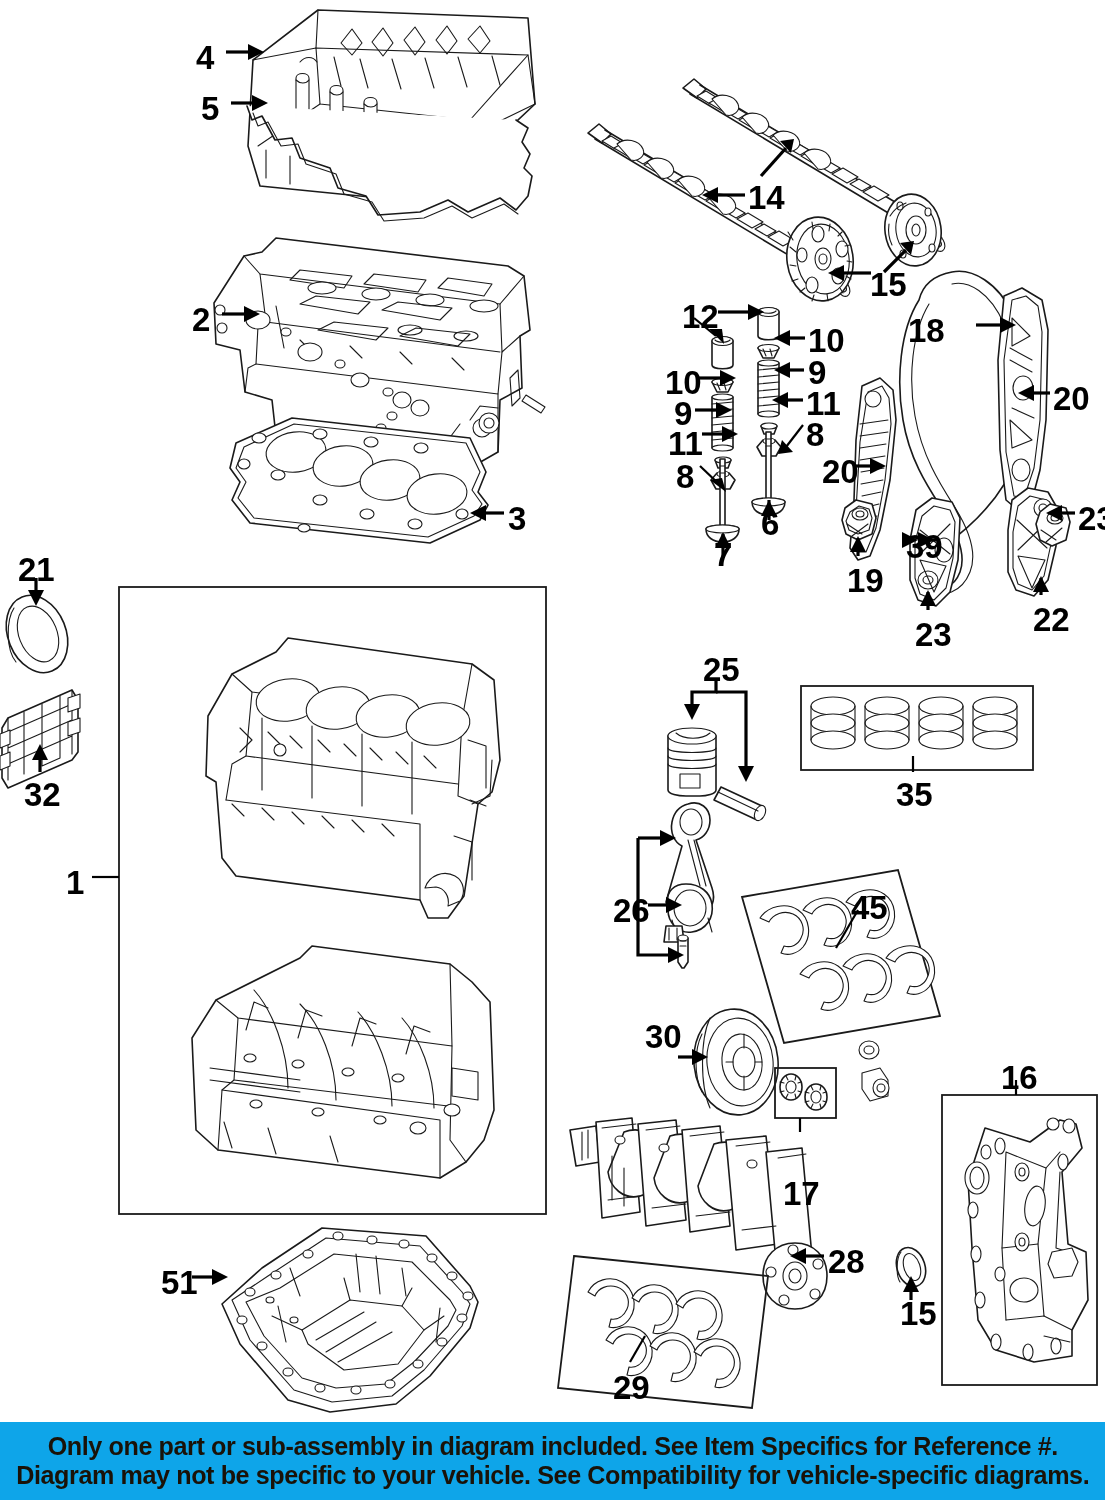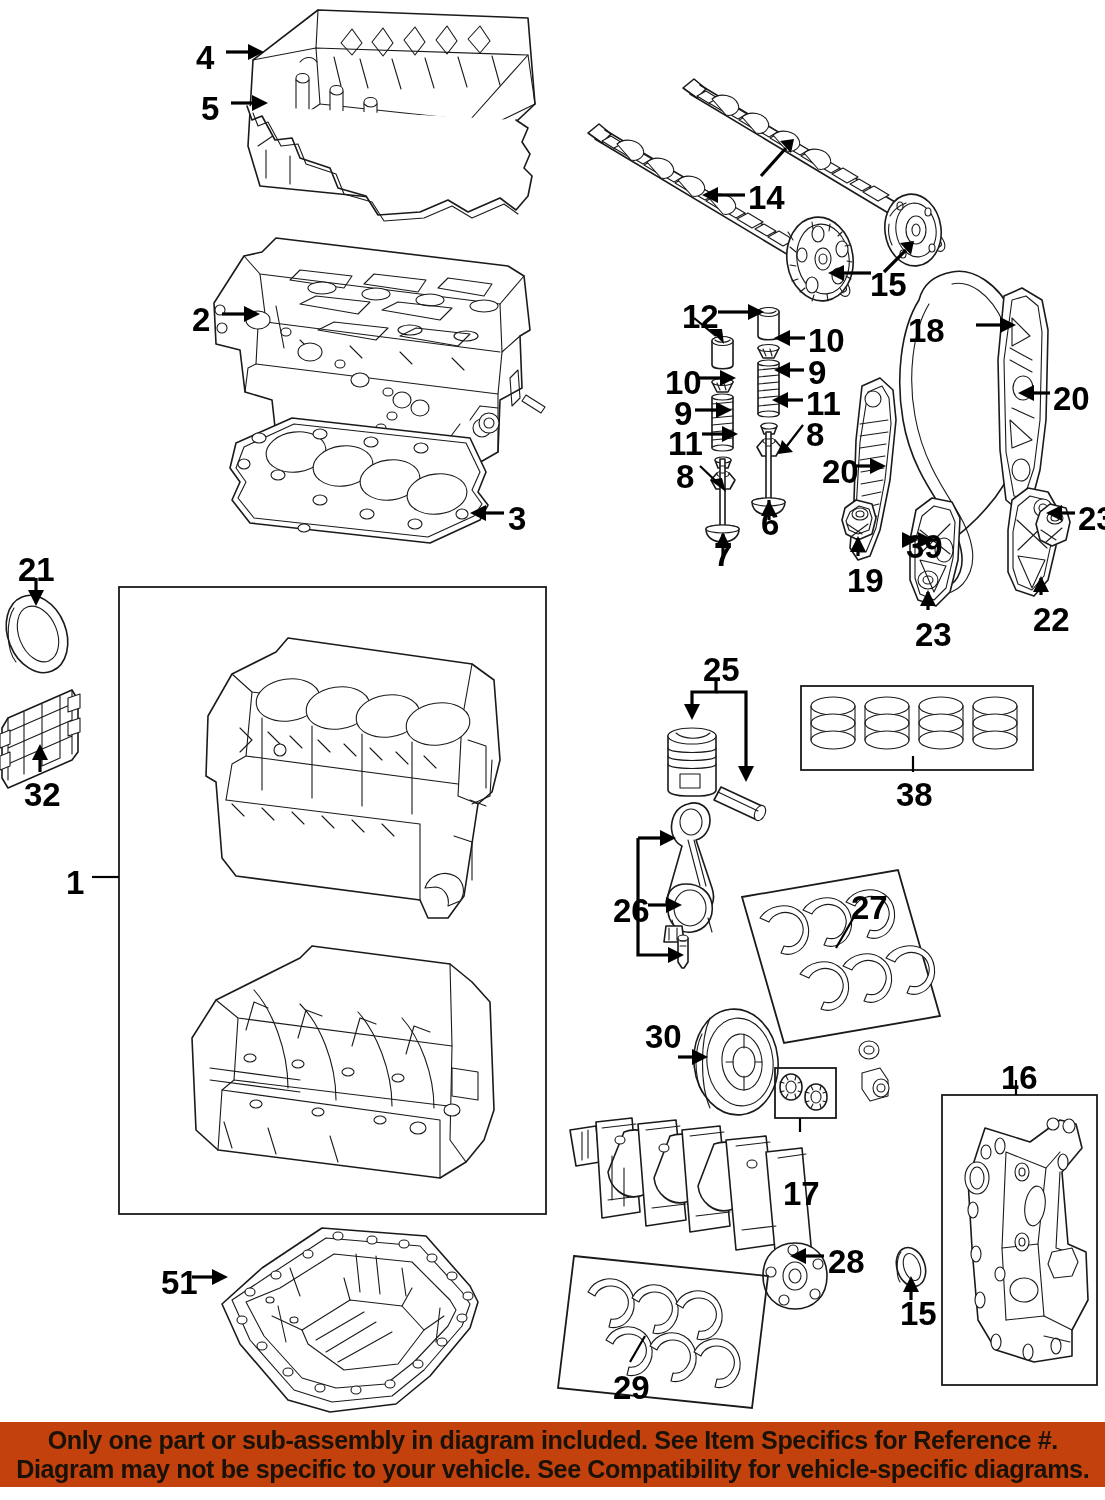--- a/index.html
+++ b/index.html
@@ -13,22 +13,22 @@
     position:absolute;
     font-family:"Liberation Sans", sans-serif;
     font-weight:bold;
     color:#000;
     line-height:1;
     white-space:nowrap;
     user-select:none;
   }
   .c-lg{font-size:33px;}
   #banner{
-    position:absolute;left:0;top:1422px;width:1105px;height:65px;
-    background:#c2410c;
+    position:absolute;left:0;top:1422px;width:1105px;height:78px;
+    background:#0ea5e9;
     display:flex;flex-direction:column;align-items:center;justify-content:center;
     overflow:hidden;
   }
   #banner .bline{
     font-family:"Liberation Sans", sans-serif;
     font-weight:bold;
     font-size:25.5px;
     color:#1a1208;
     letter-spacing:-0.4px;
     line-height:1.12;
@@ -795,23 +795,23 @@
   <div class="callout c-lg" style="left:822px;top:455px">20</div>
   <div class="callout c-lg" style="left:847px;top:564px">19</div>
   <div class="callout c-lg" style="left:906px;top:530px">39</div>
   <div class="callout c-lg" style="left:915px;top:618px">23</div>
   <div class="callout c-lg" style="left:1078px;top:502px">23</div>
   <div class="callout c-lg" style="left:1033px;top:603px">22</div>
   <div class="callout c-lg" style="left:18px;top:553px">21</div>
   <div class="callout c-lg" style="left:24px;top:778px">32</div>
   <div class="callout c-lg" style="left:66px;top:866px">1</div>
   <div class="callout c-lg" style="left:703px;top:653px">25</div>
-  <div class="callout c-lg" style="left:896px;top:778px">38</div>
+  <div class="callout c-lg" style="left:896px;top:778px">35</div>
   <div class="callout c-lg" style="left:613px;top:894px">26</div>
-  <div class="callout c-lg" style="left:851px;top:891px">27</div>
+  <div class="callout c-lg" style="left:851px;top:891px">45</div>
   <div class="callout c-lg" style="left:645px;top:1020px">30</div>
   <div class="callout c-lg" style="left:783px;top:1177px">17</div>
   <div class="callout c-lg" style="left:828px;top:1245px">28</div>
   <div class="callout c-lg" style="left:613px;top:1371px">29</div>
   <div class="callout c-lg" style="left:900px;top:1297px">15</div>
   <div class="callout c-lg" style="left:1001px;top:1061px">16</div>
   <div class="callout c-lg" style="left:161px;top:1266px">51</div>
 
   <div id="banner">
     <div class="bline">Only one part or sub-assembly in diagram included. See Item Specifics for Reference #.</div>

